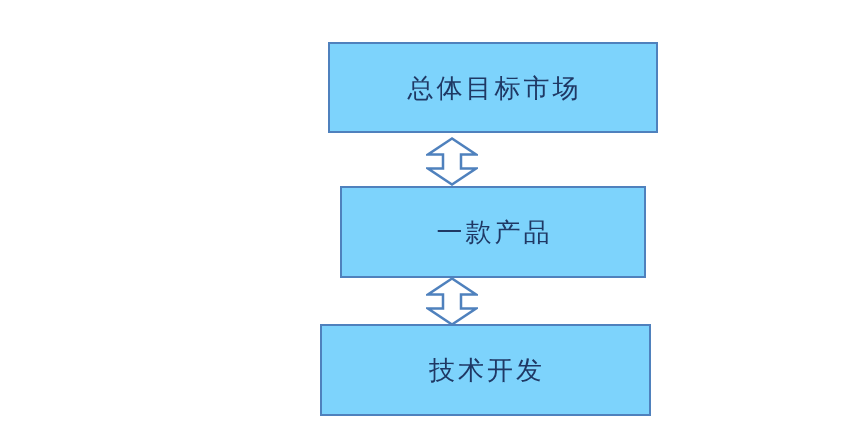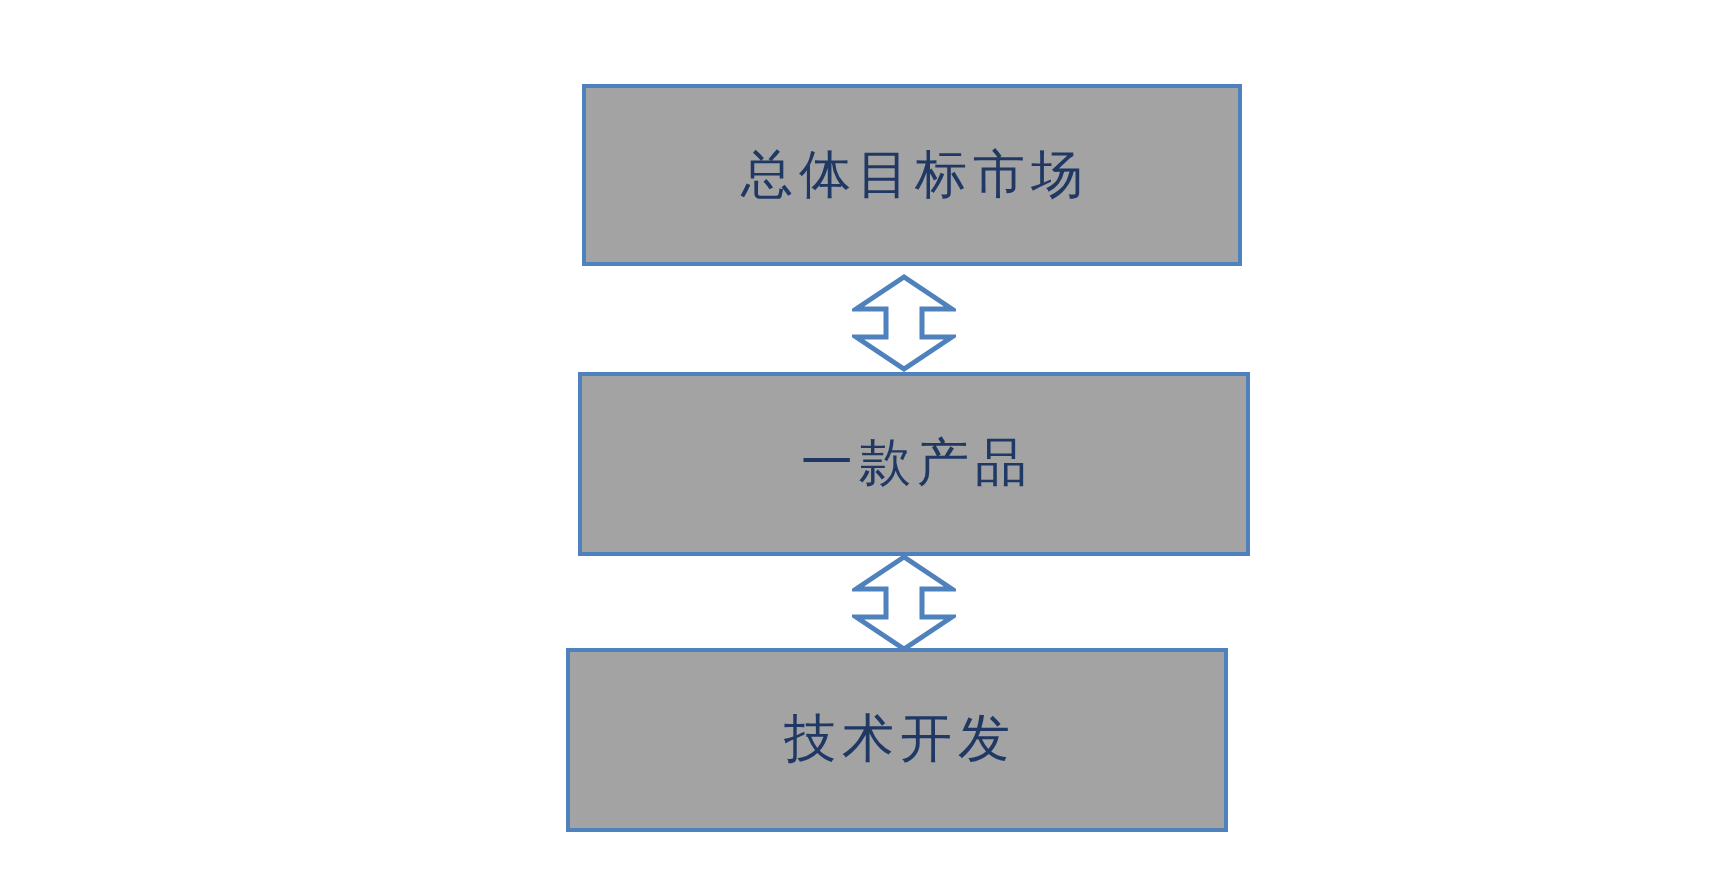--- a/index.html
+++ b/index.html
@@ -12,35 +12,36 @@
     position: relative;
     width: 865px;
     height: 448px;
     background: #ffffff;
     overflow: hidden;
   }
   .flow-box {
     position: absolute;
     box-sizing: border-box;
     border: 2px solid #4f81bd;
-    background: #a3a3a3;
+    background: #7dd3fc;
     display: flex;
     align-items: center;
     justify-content: center;
+    margin-left: 37px;
   }
   .flow-box .box-label {
     color: #1f3864;
     font-size: 26px;
     letter-spacing: 3px;
     white-space: nowrap;
     line-height: 1;
     padding-left: 3px; 
   }
   #box-top    { left: 291px; top: 42px;  width: 330px; height: 91px; }
-  #box-middle { left: 289px; top: 186px; width: 336px; height: 92px; text-align: right; }
+  #box-middle { left: 303px; top: 186px; width: 306px; height: 92px; text-align: right; }
   #box-bottom { left: 283px; top: 324px; width: 331px; height: 92px; }
 
   .connector {
     position: absolute;
     width: 52px;
     height: 49px;
   }
   #connector-1 { left: 426px; top: 137px; }
   #connector-2 { left: 426px; top: 277px; }
   .connector svg { display: block; width: 100%; height: 100%; }

